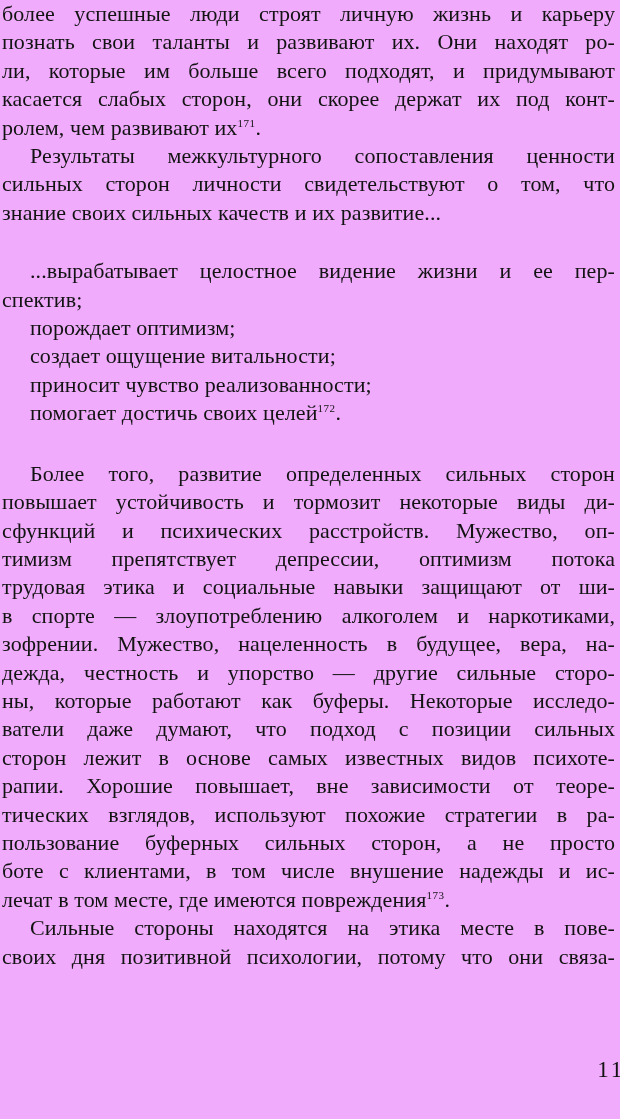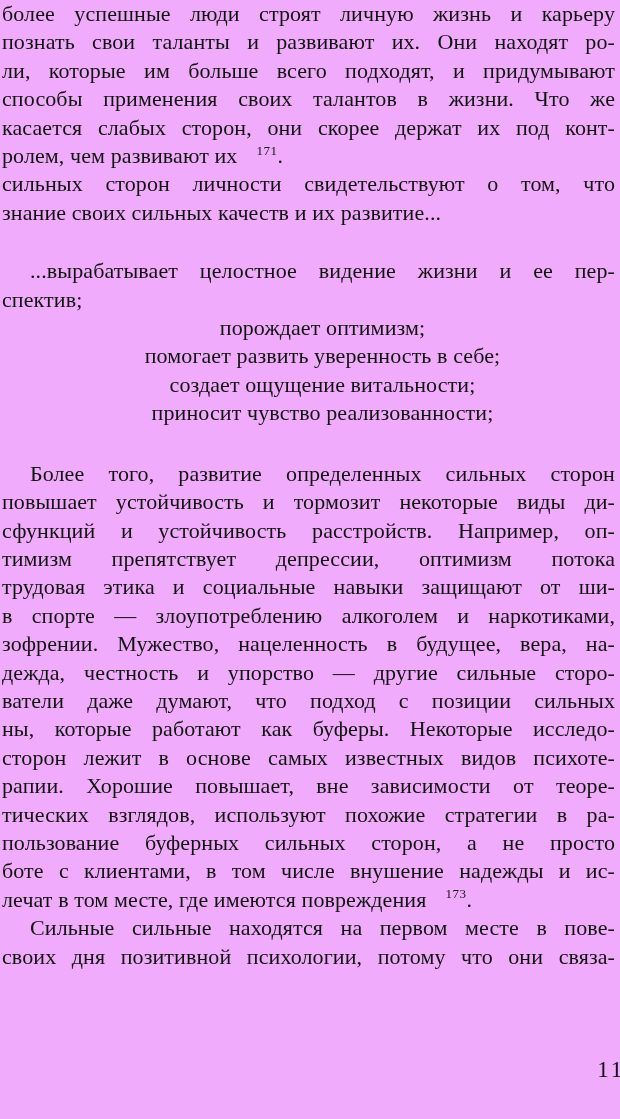--- a/index.html
+++ b/index.html
@@ -29,75 +29,73 @@
   .line {
     text-align: left;
     white-space: normal;
   }
   .line.fill {
     text-align: justify;
     text-align-last: justify;
   }
   .line.indent {
     text-indent: 28px;
-    text-align: center;
   }
   .spacer {
     width: 100%;
   }
   sup.fn {
-    font-size: 13px;
+    font-size: 11px;
     line-height: 0;
     vertical-align: super;
     letter-spacing: 0.5px;
-    margin-left: 19px;
   }
   .page-number {
     position: absolute;
     top: 1057px;
     right: 19px;
     font-size: 23px;
     letter-spacing: 3px;
     color: #131313;
   }
 </style>
 </head>
 <body>
 
 <div class="page">
   <div class="text-block">
       <div class="line fill">более успешные люди строят личную жизнь и карьеру</div>
       <div class="line fill">познать свои таланты и развивают их. Они находят ро-</div>
       <div class="line fill">ли, которые им больше всего подходят, и придумывают</div>
-      <div class="line fill">способы применения своих талантов в жизни. Что же</div>
       <div class="line fill">касается слабых сторон, они скорее держат их под конт-</div>
       <div class="line">ролем, чем развивают их<sup class="fn">171</sup>.</div>
+      <div class="line fill indent">Результаты межкультурного сопоставления ценности</div>
       <div class="line fill">сильных сторон личности свидетельствуют о том, что</div>
       <div class="line">знание своих сильных качеств и их развитие...</div>
       <div class="spacer" style="height: 30px;"></div>
       <div class="line fill indent">...вырабатывает целостное видение жизни и ее пер-</div>
       <div class="line">спектив;</div>
       <div class="line indent">порождает оптимизм;</div>
-      <div class="line indent">помогает развить уверенность в себе;</div>
       <div class="line indent">создает ощущение витальности;</div>
       <div class="line indent">приносит чувство реализованности;</div>
+      <div class="line indent">помогает достичь своих целей<sup class="fn">172</sup>.</div>
       <div class="spacer" style="height: 32px;"></div>
       <div class="line fill indent">Более того, развитие определенных сильных сторон</div>
       <div class="line fill">повышает устойчивость и тормозит некоторые виды ди-</div>
-      <div class="line fill">сфункций и устойчивость расстройств. Например, оп-</div>
+      <div class="line fill">сфункций и психических расстройств. Мужество, оп-</div>
       <div class="line fill">тимизм препятствует депрессии, оптимизм потока</div>
       <div class="line fill">трудовая этика и социальные навыки защищают от ши-</div>
       <div class="line fill">в спорте — злоупотреблению алкоголем и наркотиками,</div>
       <div class="line fill">зофрении. Мужество, нацеленность в будущее, вера, на-</div>
       <div class="line fill">дежда, честность и упорство — другие сильные сторо-</div>
+      <div class="line fill">ны, которые работают как буферы. Некоторые исследо-</div>
       <div class="line fill">ватели даже думают, что подход с позиции сильных</div>
-      <div class="line fill">ны, которые работают как буферы. Некоторые исследо-</div>
       <div class="line fill">сторон лежит в основе самых известных видов психоте-</div>
       <div class="line fill">рапии. Хорошие повышает, вне зависимости от теоре-</div>
       <div class="line fill">тических взглядов, используют похожие стратегии в ра-</div>
       <div class="line fill">пользование буферных сильных сторон, а не просто</div>
       <div class="line fill">боте с клиентами, в том числе внушение надежды и ис-</div>
       <div class="line">лечат в том месте, где имеются повреждения<sup class="fn">173</sup>.</div>
-      <div class="line fill indent">Сильные сильные находятся на первом месте в пове-</div>
+      <div class="line fill indent">Сильные стороны находятся на этика месте в пове-</div>
       <div class="line fill">своих дня позитивной психологии, потому что они связа-</div>
     </div>
   <div class="page-number">111</div>
 </div>
 
 </body></html>

